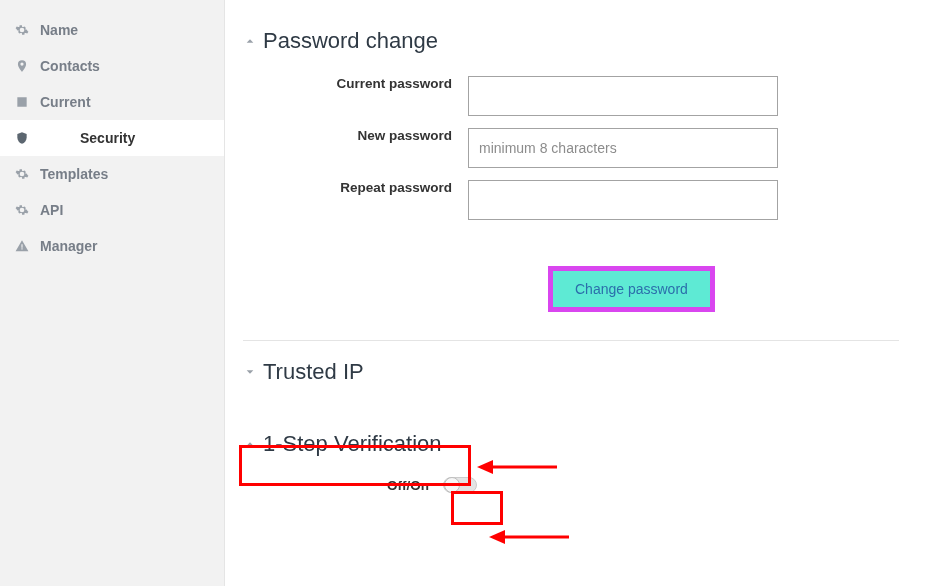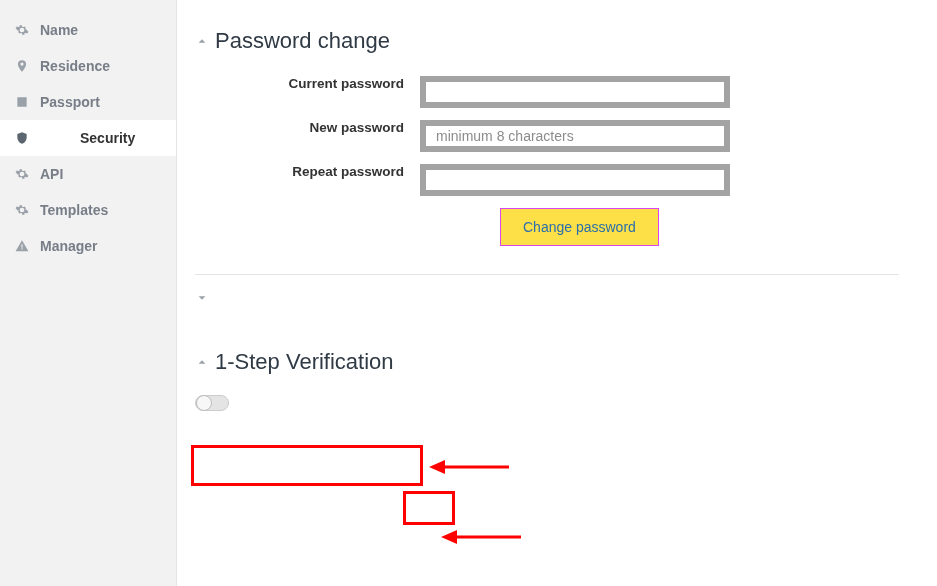--- a/index.html
+++ b/index.html
@@ -7,21 +7,21 @@
     font-family: "Segoe UI", Arial, sans-serif;
     font-size: 14px;
     color: #333;
     background: #fff;
     width: 937px;
     height: 586px;
     overflow: hidden;
     display: flex;
   }
   .sidebar {
-    width: 177px;
+    width: 225px;
     background: #f2f2f2;
     border-right: 1px solid #e5e5e5;
     padding-top: 12px;
   }
   .sidebar-item {
     display: flex;
     align-items: center;
     padding: 10px 14px 10px 12px;
     color: #777e88;
     font-weight: 600;
@@ -81,39 +81,40 @@
     width: 225px;
     text-align: right;
     padding-right: 16px;
     font-weight: 700;
     color: #333;
     font-size: 13.5px;
   }
   .form-row input[type=password],
   .form-row input[type=text] {
     width: 310px;
-    height: 32px;
-    border: 6px solid #a3a3a3;
+    height: 40px;
+    border: 1px solid #a3a3a3;
     padding: 4px 10px;
     font-size: 14px;
     color: #444;
   }
   .form-row input::placeholder { color: #8c8c8c; }
   .btn-row {
     display: flex;
     padding-left: 305px;
     margin-top: 10px;
   }
   .btn-primary {
-    background: #fde047;
-    border: 1px solid #d946ef;
+    background: #5eead4;
+    border: 5px solid #d946ef;
     color: #2b6eab;
     padding: 10px 22px;
     font-size: 14px;
     cursor: pointer;
+    margin-top: 34px;
   }
   .toggle-row {
     display: flex;
     align-items: center;
     margin: 10px 0 0 0;
   }
   .toggle-row label {
     width: 200px;
     text-align: right;
     padding-right: 14px;
@@ -162,53 +163,53 @@
         </svg>
       </span>
     <span>Name</span>
   </div>
   <div class="sidebar-item">
     <span class="icon">
         <svg width="14" height="14" viewBox="0 0 24 24">
           <path d="M12 2a7 7 0 00-7 7c0 5 7 13 7 13s7-8 7-13a7 7 0 00-7-7zm0 9.5A2.5 2.5 0 1112 6a2.5 2.5 0 010 5.5z"></path>
         </svg>
       </span>
-    <span>Residence</span>
+    <span>Contacts</span>
   </div>
   <div class="sidebar-item">
     <span class="icon">
         <svg width="14" height="14" viewBox="0 0 24 24">
           <path d="M4 4h16v16H4zM7 8h4v4H7zm0 6h10v1H7zm0 2h10v1H7z"></path>
         </svg>
       </span>
-    <span>Passport</span>
+    <span>Current</span>
   </div>
   <div class="sidebar-item active">
     <span class="icon">
         <svg width="14" height="14" viewBox="0 0 24 24">
           <path d="M12 2l8 3v6c0 5-3.4 9.4-8 11-4.6-1.6-8-6-8-11V5l8-3z"></path>
         </svg>
       </span>
     <span>Security</span>
   </div>
   <div class="sidebar-item">
     <span class="icon">
         <svg width="14" height="14" viewBox="0 0 24 24">
           <path d="M12 8a4 4 0 100 8 4 4 0 000-8zm9 4a7 7 0 01-.1 1.2l2.1 1.6-2 3.4-2.5-1a7 7 0 01-2 .1l-.4 2.7h-4l-.4-2.7a7 7 0 01-2-.1l-2.5 1-2-3.4 2.1-1.6A7 7 0 013 12a7 7 0 01.1-1.2L1 9.2l2-3.4 2.5 1a7 7 0 012-.1L7.9 4h4l.4 2.7a7 7 0 012 .1l2.5-1 2 3.4-2.1 1.6A7 7 0 0121 12z"></path>
         </svg>
       </span>
+    <span>Templates</span>
+  </div>
+  <div class="sidebar-item">
+    <span class="icon">
+        <svg width="14" height="14" viewBox="0 0 24 24">
+          <path d="M12 8a4 4 0 100 8 4 4 0 000-8zm9 4a7 7 0 01-.1 1.2l2.1 1.6-2 3.4-2.5-1a7 7 0 01-2 .1l-.4 2.7h-4l-.4-2.7a7 7 0 01-2-.1l-2.5 1-2-3.4 2.1-1.6A7 7 0 013 12a7 7 0 01.1-1.2L1 9.2l2-3.4 2.5 1a7 7 0 012-.1L7.9 4h4l.4 2.7a7 7 0 012 .1l2.5-1 2 3.4-2.1 1.6A7 7 0 0121 12z"></path>
+        </svg>
+      </span>
     <span>API</span>
-  </div>
-  <div class="sidebar-item">
-    <span class="icon">
-        <svg width="14" height="14" viewBox="0 0 24 24">
-          <path d="M12 8a4 4 0 100 8 4 4 0 000-8zm9 4a7 7 0 01-.1 1.2l2.1 1.6-2 3.4-2.5-1a7 7 0 01-2 .1l-.4 2.7h-4l-.4-2.7a7 7 0 01-2-.1l-2.5 1-2-3.4 2.1-1.6A7 7 0 013 12a7 7 0 01.1-1.2L1 9.2l2-3.4 2.5 1a7 7 0 012-.1L7.9 4h4l.4 2.7a7 7 0 012 .1l2.5-1 2 3.4-2.1 1.6A7 7 0 0121 12z"></path>
-        </svg>
-      </span>
-    <span>Templates</span>
   </div>
   <div class="sidebar-item">
     <span class="icon">
         <svg width="14" height="14" viewBox="0 0 24 24">
           <path d="M12 2L1 21h22L12 2zm-1 7h2v6h-2zm0 7h2v2h-2z"></path>
         </svg>
       </span>
     <span>Manager</span>
   </div>
 </nav>
@@ -244,34 +245,36 @@
 
     <hr class="divider">
 
     <div class="section">
       <div class="section-header">
         <span class="chev">
             <svg width="10" height="10" viewBox="0 0 24 24" fill="#9aa1a9">
               <path d="M12 16l8-8H4z"></path>
             </svg>
           </span>
+        <span class="section-title">Trusted IP</span>
       </div>
     </div>
 
 
     <div class="section" style="margin-top:26px">
       <div class="section-header" id="two-step-header">
         <span class="chev">
             <svg width="10" height="10" viewBox="0 0 24 24" fill="#9aa1a9">
               <path d="M12 8l-8 8h16z"></path>
             </svg>
           </span>
         <span class="section-title">1-Step Verification</span>
       </div>
       <div class="toggle-row">
+        <label>Off/On</label>
         <div class="switch" id="two-step-switch">
           <div class="knob"></div>
         </div>
       </div>
     </div>
 
     <div class="annot-box" style="left:-4px; top:427px; width:232px; height:41px;"></div>
     <div class="annot-box" style="left:208px; top:473px; width:52px; height:34px;"></div>
     <svg class="annot-arrow" style="left:234px; top:436px;" width="80" height="26">
         <line x1="80" y1="13" x2="14" y2="13" stroke="#ff0000" stroke-width="3"></line>

